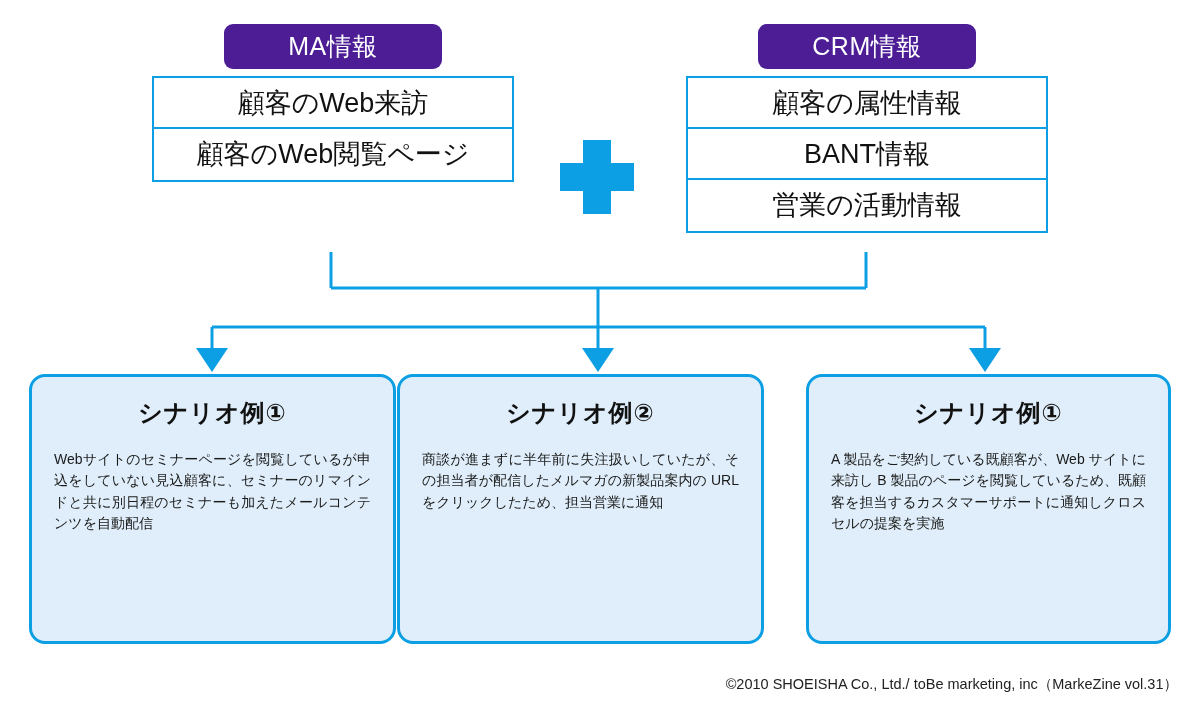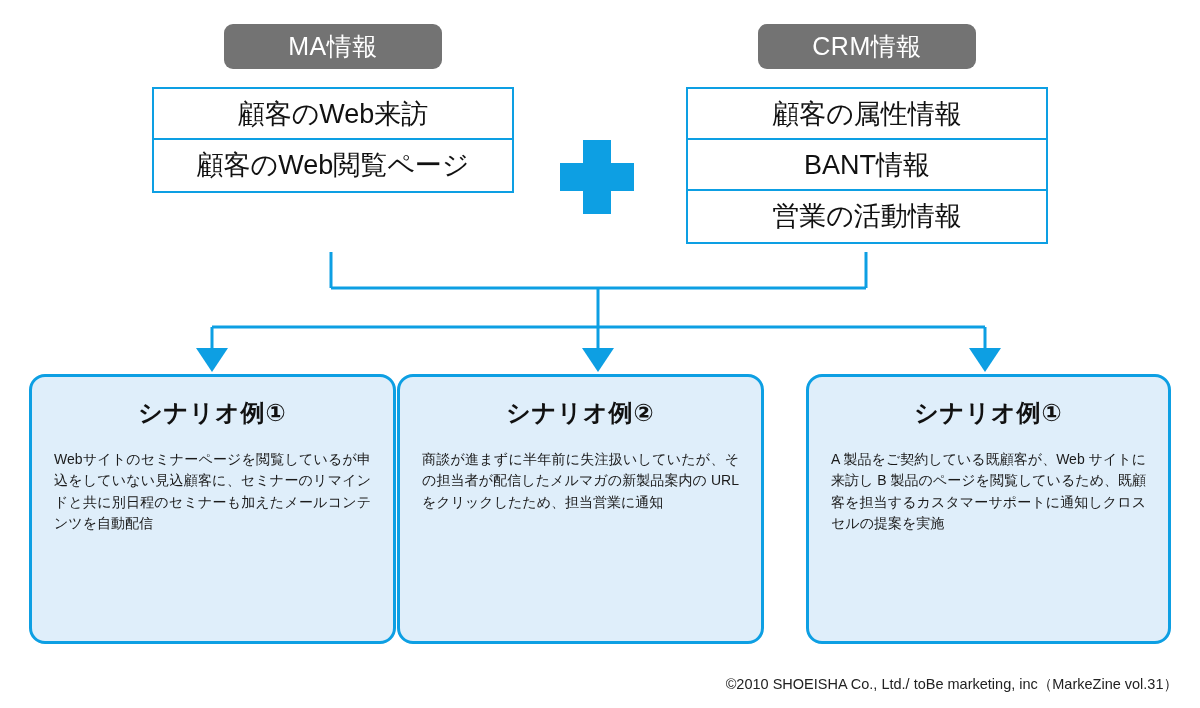--- a/index.html
+++ b/index.html
@@ -37,32 +37,32 @@
   .source-group {
     position: absolute;
     top: 24px;
   }
   .source-group.ma   { left: 152px; width: 362px; }
   .source-group.crm  { left: 686px; width: 362px; }
 
   .group-pill {
     height: 45px;
     margin: 0 auto;
-    background: #737373;
+    background: #4c1d95;
     border-radius: 9px;
     color: #ffffff;
     font-size: 25px;
     line-height: 45px;
     text-align: center;
     letter-spacing: 0.5px;
     width: 218px;
   }
 
   .group-table {
-    margin-top: 18px;
+    margin-top: 7px;
     border: 2px solid #0d9fe3;
     background: #ffffff;
     box-sizing: border-box;
   }
   .group-row {
     height: 51px;
     line-height: 51px;
     text-align: center;
     font-size: 27px;
     color: #111111;

